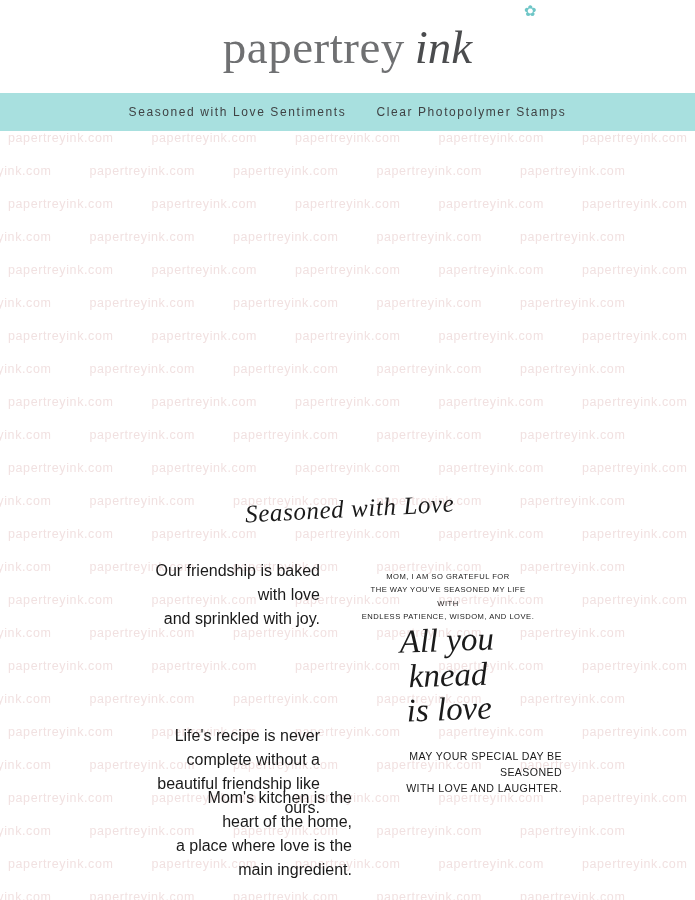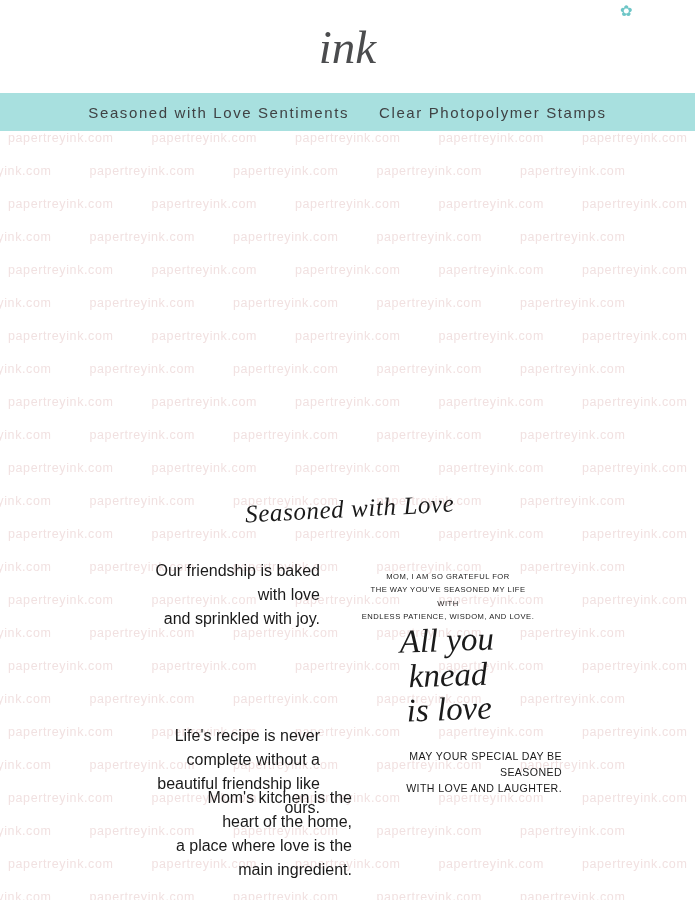--- a/index.html
+++ b/index.html
@@ -61,21 +61,21 @@
   .band {
     background: #a8e0df;
     height: 38px;
     display: flex;
     align-items: center;
     justify-content: center;
     gap: 30px;
     color: #3f4244;
   }
   .band-text {
-    font-size: 15px;
+    font-size: 12px;
     letter-spacing: 1.6px;
     white-space: nowrap;
   }
 
   
   .sheet {
     position: relative;
     height: 769px;
     overflow: hidden;
     background: #ffffff;
@@ -161,20 +161,21 @@
   #stamp-specialday { left: 362px; top: 618px; width: 200px; }
   #stamp-kitchen    { left: 170px; top: 655px; width: 182px; text-align: right; }
 
   .rot-a { transform: rotate(-2deg); }
 </style>
 </head>
 <body>
 
 <div class="brand">
   <div class="brand-wordmark">
+    <span class="brand-papertrey">papertrey</span>
     <span class="brand-ink">ink</span>
     <span class="brand-flower">✿</span>
   </div>
 </div>
 
 <div class="band">
   <span class="band-text">Seasoned with Love Sentiments</span>
   <span class="band-text">Clear Photopolymer Stamps</span>
 </div>
 

